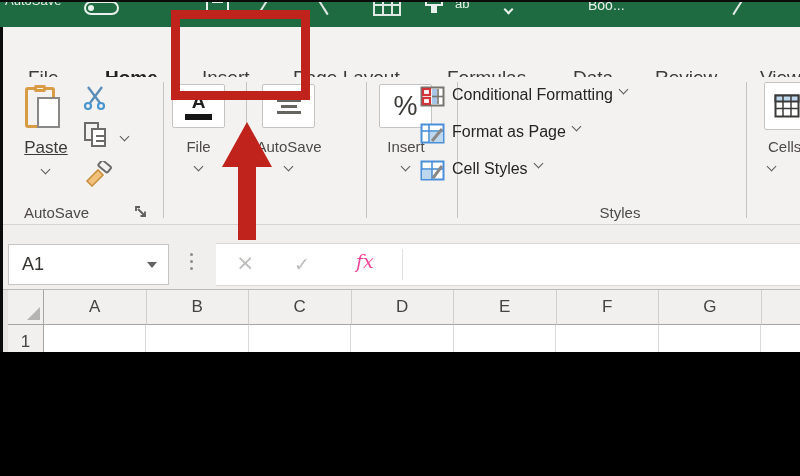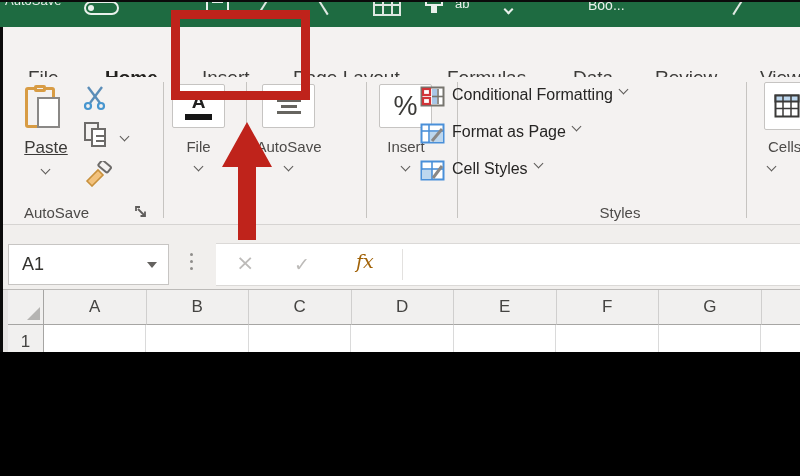--- a/index.html
+++ b/index.html
@@ -45,21 +45,21 @@
   .style-label { font-size:16px; color:#262524; white-space:nowrap; }
   
   .formularow { position:absolute; left:0; top:225px; width:800px; height:65px; background:#f1efed; border-bottom:1px solid #bcbab8; }
   .namebox { position:absolute; left:8px; top:19px; width:161px; height:41px; background:#fff; border:1px solid #c7c5c3; }
   .namebox-val { position:absolute; left:13px; top:9px; font-size:18px; color:#34332f; }
   .namebox-tri { position:absolute; right:11px; top:17px; width:0; height:0; border-left:5px solid transparent; border-right:5px solid transparent; border-top:6px solid #64625f; }
   .dots { position:absolute; left:190px; top:28px; display:flex; flex-direction:column; gap:4px; }
   .dots i { width:3px; height:3px; border-radius:50%; background:#8f8d8b; }
   .fstrip { position:absolute; left:216px; top:18px; width:584px; height:43px; background:#fff; border-top:1px solid #dbd9d7; border-bottom:1px solid #dbd9d7; }
   .fbtn { position:absolute; top:6px; font-size:22px; color:#bdbbb9; font-family:"DejaVu Sans", sans-serif; }
-  .fx { position:absolute; left:140px; top:6px; font-size:19px; font-style:italic; font-family:"DejaVu Serif", serif; color:#a16207; }
+  .fx { position:absolute; left:140px; top:6px; font-size:19px; font-style:italic; font-family:"DejaVu Serif", serif; color:#ec4899; }
   
   .gutter { position:absolute; left:3px; top:290px; width:5px; height:183px; background:#e7e5e4; }
   .colheaders { position:absolute; left:8px; top:290px; width:792px; height:35px; display:flex; }
   .cornercell { position:relative; width:36px; height:35px; background:#f1f0ef; border-right:1px solid #a6a5a3; border-bottom:1px solid #a6a5a3; }
   .corner-tri { position:absolute; right:3px; bottom:4px; width:0; height:0; border-bottom:13px solid #b5b4b2; border-left:13px solid transparent; }
   .colcell { width:102.5px; height:35px; background:#f1f0ef; border-right:1px solid #d0cfce; border-bottom:1px solid #a6a5a3;
              display:flex; align-items:center; justify-content:center; font-size:17px; color:#454442; }
   .colcell.last { flex:1; border-right:none; }
   .rowheaders { position:absolute; left:8px; top:325px; width:36px; height:148px; }
   .rowcell { width:36px; height:34px; background:#f1f0ef; border-right:1px solid #a6a5a3; border-bottom:1px solid #d0cfce;

